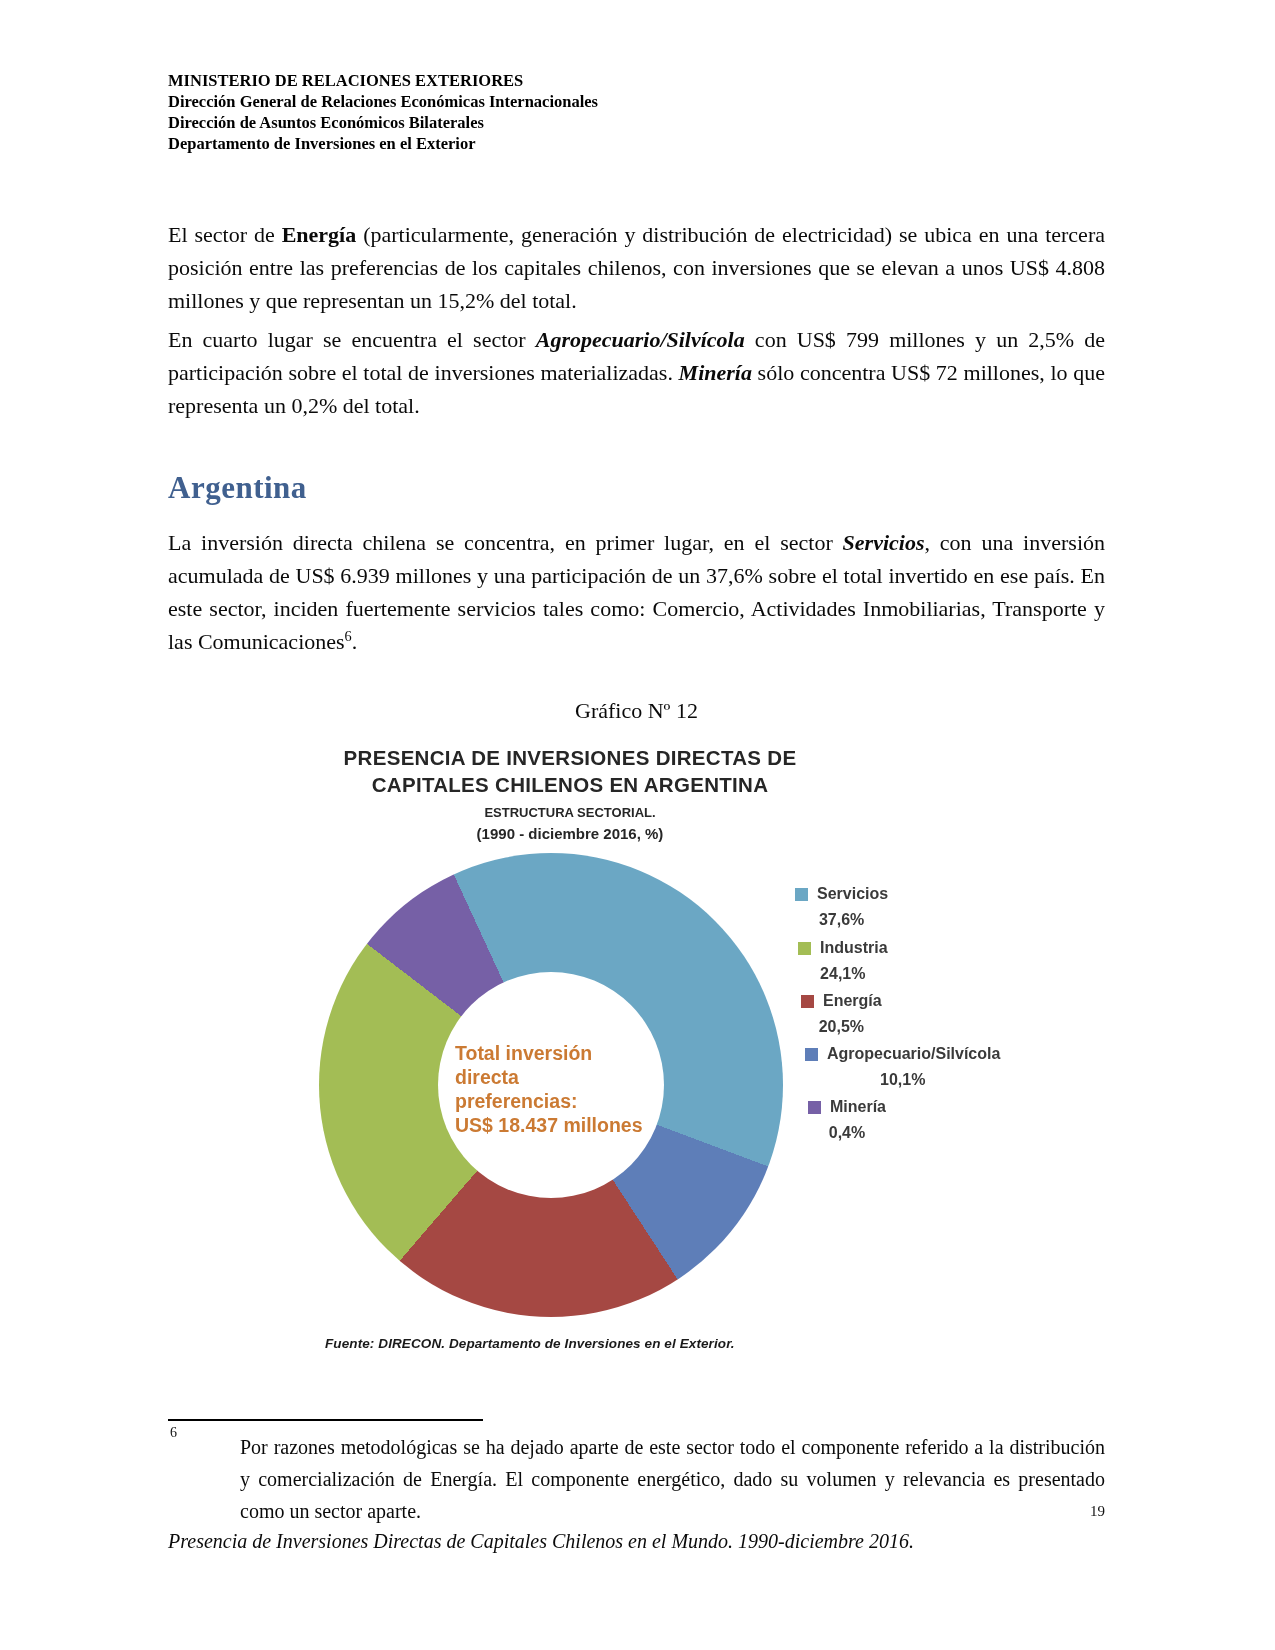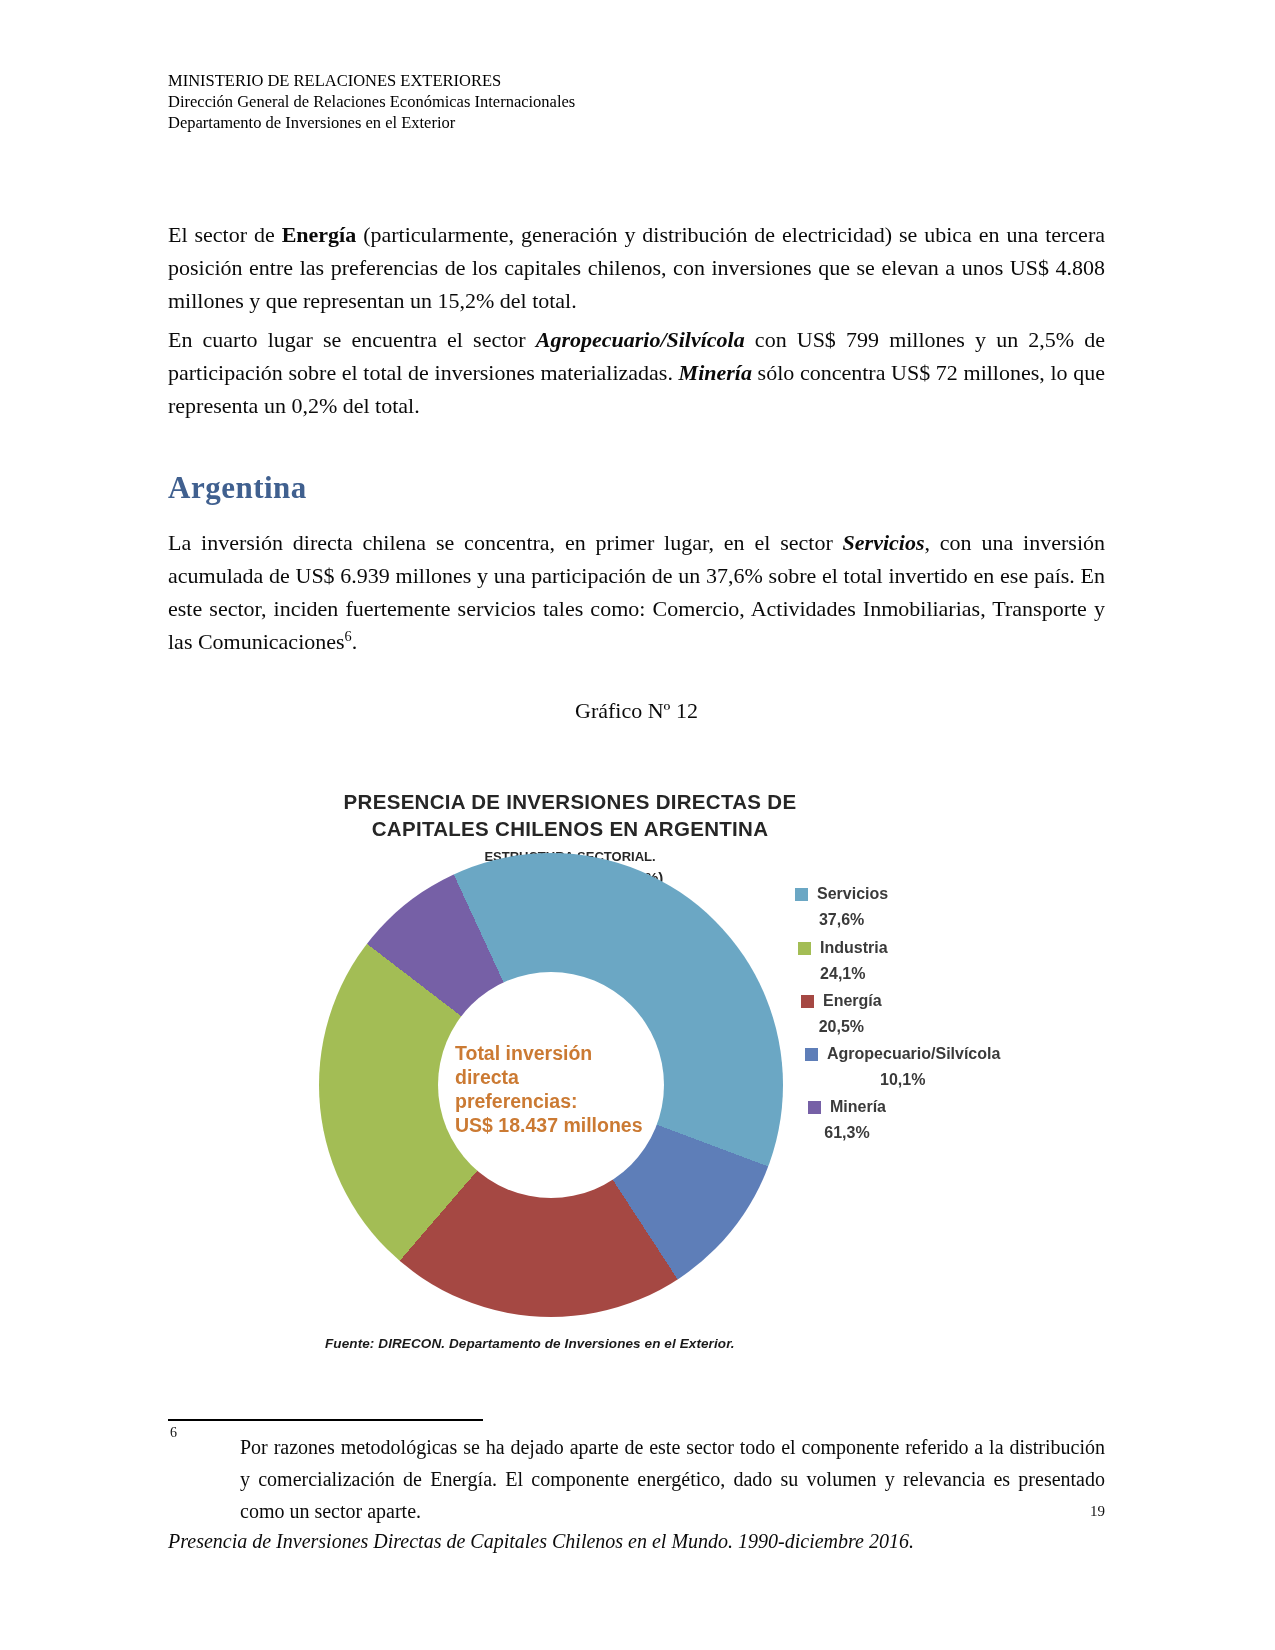--- a/index.html
+++ b/index.html
@@ -5,42 +5,42 @@
   html,body{margin:0;padding:0;background:#ffffff;}
   .page{
     position:relative;width:1275px;height:1650px;background:#ffffff;
     font-family:"Liberation Serif",serif;color:#111;overflow:hidden;
   }
   .b{font-weight:bold}
   .i{font-style:italic}
   sup{font-size:0.65em;line-height:0;}
 
   
-  .doc-header{position:absolute;left:168px;top:70px;font-weight:normal;font-size:16.5px;line-height:21px;color:#000;}
+  .doc-header{position:absolute;left:168px;top:70px;font-weight:bold;font-size:16.5px;line-height:21px;color:#000;}
 
   
   .body-text{
     position:absolute;left:168px;width:937px;margin:0;
     font-size:22px;line-height:33px;text-align:justify;color:#0a0a0a;
   }
   .p1{top:218px}
   .p2{top:323px}
   .p3{top:526px}
 
   .h1-arg{
     position:absolute;left:168px;top:470px;margin:0;
     font-size:31px;font-weight:bold;color:#40608F;letter-spacing:.5px;
   }
 
   .grafico-label{position:absolute;left:168px;top:698px;width:937px;text-align:center;font-size:22px;color:#0a0a0a;}
 
   
   .chart-title{
     position:absolute;left:168px;top:744px;width:804px;text-align:center;
-    font-family:"Liberation Sans",sans-serif;font-weight:bold;color:#262626;margin-top:44px;
+    font-family:"Liberation Sans",sans-serif;font-weight:bold;color:#262626;
   }
   .chart-title .t-line{font-size:20.5px;line-height:27px;letter-spacing:.3px;}
   .chart-title .s-line{font-size:13px;line-height:21px;margin-top:4px;}
   .chart-title .s-line2{font-size:15px;line-height:21px;}
 
   .donut{
     position:absolute;left:319px;top:853px;width:464px;height:464px;border-radius:50%;
   }
   .donut .hole{
     position:absolute;left:119px;top:119px;width:226px;height:226px;border-radius:50%;background:#ffffff;
@@ -79,20 +79,21 @@
   .doc-footer{position:absolute;left:168px;top:1530px;font-size:20px;font-style:italic;color:#0a0a0a;}
 </style>
 </head>
 <body>
 
 <div class="page">
 
   <header class="doc-header">
     <div>MINISTERIO DE RELACIONES EXTERIORES</div>
     <div>Dirección General de Relaciones Económicas Internacionales</div>
+    <div>Dirección de Asuntos Económicos Bilaterales</div>
     <div>Departamento de Inversiones en el Exterior</div>
   </header>
 
   <p class="body-text p1"><span>El sector de </span><span class="b">Energía</span><span> (particularmente, generación y distribución de electricidad) se ubica en una tercera posición entre las preferencias de los capitales chilenos, con inversiones que se elevan a unos US$ 4.808 millones y que representan un 15,2% del total.</span></p>
   <p class="body-text p2"><span>En cuarto lugar se encuentra el sector </span><span class="b i">Agropecuario/Silvícola</span><span> con US$ 799 millones y un 2,5% de participación sobre el total de inversiones materializadas. </span><span class="b i">Minería</span><span> sólo concentra US$ 72 millones, lo que representa un 0,2% del total.</span></p>
 
   <h1 class="h1-arg">Argentina</h1>
 
   <p class="body-text p3"><span>La inversión directa chilena se concentra, en primer lugar, en el sector </span><span class="b i">Servicios</span><span>, con una inversión acumulada de US$ 6.939 millones y una participación de un 37,6% sobre el total invertido en ese país. En este sector, inciden fuertemente servicios tales como: Comercio, Actividades Inmobiliarias, Transporte y las Comunicaciones</span><sup>6</sup><span>.</span></p>
 
@@ -143,21 +144,21 @@
           <span class="legend-swatch" style="background: rgb(94, 126, 184);"></span>
           <span>Agropecuario/Silvícola</span>
         </div>
         <div class="legend-pct">10,1%</div>
       </div>
       <div class="legend-item">
         <div class="legend-row">
           <span class="legend-swatch" style="background: rgb(118, 96, 166);"></span>
           <span>Minería</span>
         </div>
-        <div class="legend-pct">61,3%</div>
+        <div class="legend-pct">0,4%</div>
       </div>
     </div>
 
     <div class="fuente">Fuente: DIRECON. Departamento de Inversiones en el Exterior.</div>
   </section>
 
   <div class="footnote-rule"></div>
   <sup class="footnote-marker">6</sup>
   <p class="footnote-text">Por razones metodológicas se ha dejado aparte de este sector todo el componente referido a la distribución y comercialización de Energía. El componente energético, dado su volumen y relevancia es presentado como un sector aparte.</p>
 

